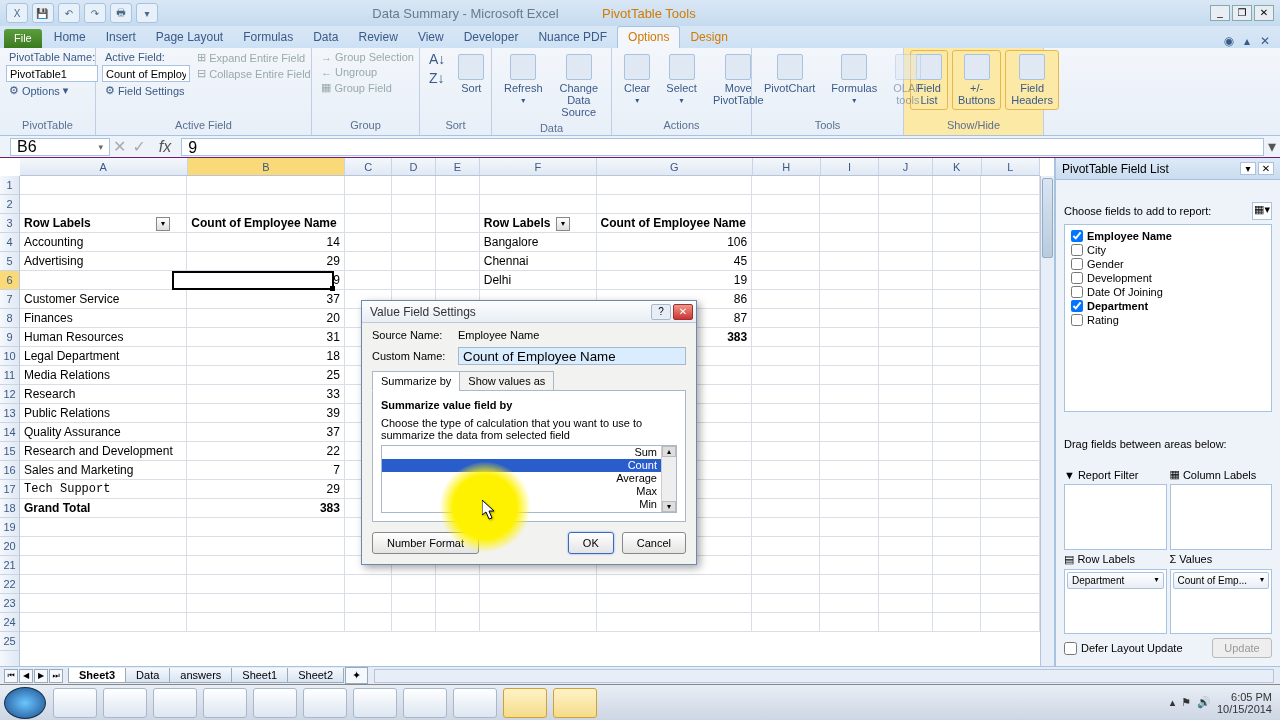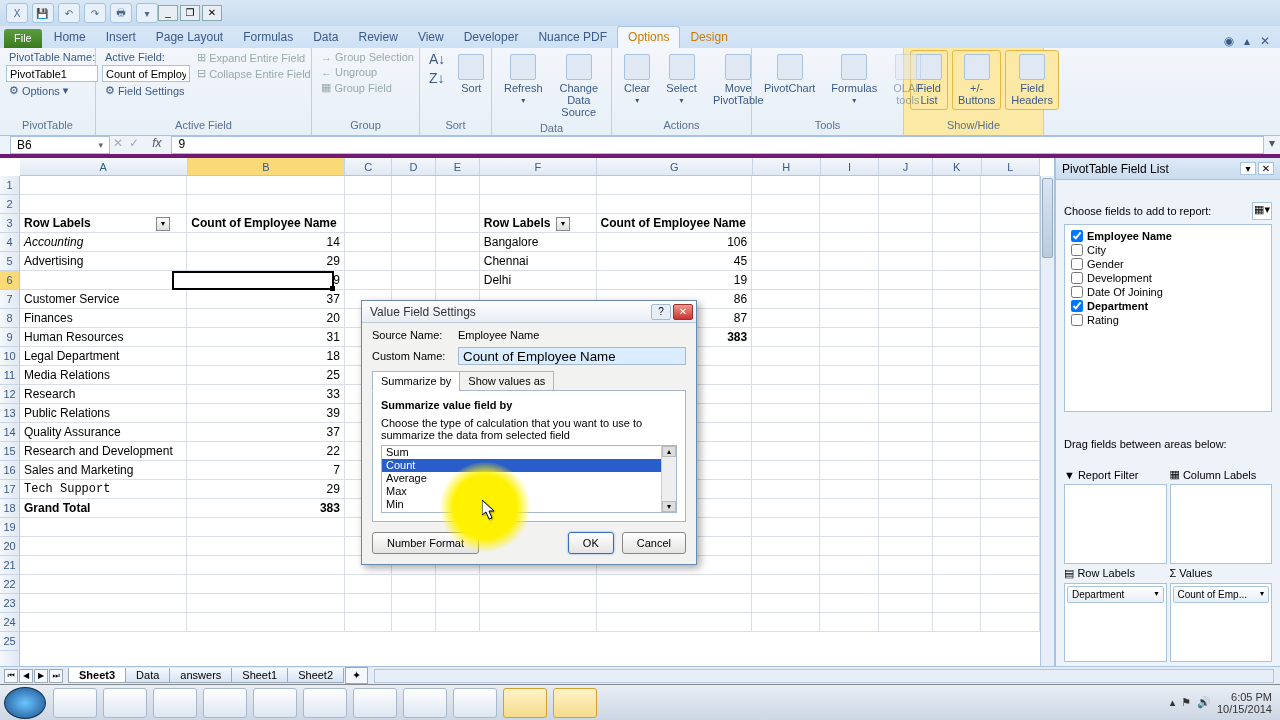--- a/index.html
+++ b/index.html
@@ -30,21 +30,21 @@
 .rgroup .glabel { text-align: center; color: #5a7090; font-size: 11px; padding-bottom: 2px; }
 .stack { display: flex; flex-direction: column; gap: 1px; }
 .stack .sitem { display: flex; align-items: center; gap: 3px; padding: 1px 3px; color: #3a5a88; font-size: 11px; white-space: nowrap; }
 .stack .sitem.disabled { color: #9aa; }
 .bigbtn { display: flex; flex-direction: column; align-items: center; gap: 2px; padding: 3px 5px; border: 1px solid transparent; border-radius: 3px; color: #3a5a88; font-size: 11px; }
 .bigbtn.active { background: #fce9a6; border-color: #e6b84a; }
 .bigbtn .ico { width: 26px; height: 26px; background: #e0e8f3; border: 1px solid #a8c3df; border-radius: 2px; }
 .tinyinput { width: 92px; height: 17px; border: 1px solid #a8c3df; background: #fff; font-size: 11px; padding: 0 3px; }
 
 
-.formulabar { height: 22px; background: #eef3fa; border-bottom: 4px solid #701a75; display: flex; align-items: flex-start; font-size: 12px; }
+.formulabar { height: 22px; background: #eef3fa; border-bottom: 1px solid #701a75; display: flex; align-items: center; font-size: 16px; }
 .namebox { width: 100px; height: 18px; border: 1px solid #a8c3df; background: #fff; margin-left: 10px; padding: 0 6px; display:flex; align-items:center; justify-content:space-between;}
 .namebox::after{content:"▾"; font-size:9px; color:#666;}
 .fxlabel { margin: 0 10px; color: #555; font-style: italic; }
 .fxinput { flex: 1; height: 18px; border: 1px solid #a8c3df; background: #fff; padding: 0 6px; }
 .fxexpand{width:16px;text-align:center;color:#555;}
 
 
 .workarea { position: absolute; top: 158px; bottom: 54px; left: 0; right: 0; display: flex; }
 .sheet { flex: 1; background: #fff; position: relative; overflow: hidden; border-right: 1px solid #a8c3df; }
 .colhdrs { position: absolute; top: 0; left: 20px; right: 14px; height: 18px; display: flex; background: linear-gradient(#f5f8fc,#e0e8f3); border-bottom: 1px solid #b5c6dc; }
@@ -78,21 +78,21 @@
 .dbody { padding: 6px 10px 10px; }
 .drow { display: flex; align-items: center; margin-bottom: 6px; gap: 8px; }
 .drow label { width: 78px; }
 .drow input { flex: 1; height: 18px; border: 1px solid #a8b8cc; padding: 0 4px; background: #fff; }
 .drow input.sel { background: #d9edff; }
 .tabs2 { display: flex; border-bottom: 1px solid #a8b8cc; }
 .tabs2 .t2 { padding: 3px 8px; border: 1px solid #a8b8cc; background: #f2f2f0; margin-right: -1px; margin-bottom: -1px; }
 .tabs2 .t2.active { background: #fff; border-bottom-color: #fff; }
 .tpane { border: 1px solid #a8b8cc; border-top: none; background: #fff; padding: 8px; }
 .listbox { border: 1px solid #a8b8cc; height: 68px; display: flex; margin-top: 4px; }
-.listbox .items { flex: 1; overflow: hidden; }
+.listbox .items { flex: 1; overflow: hidden; text-align: right; }
 .listbox .items .li { padding: 0 4px; font-size: 11px; line-height: 13px; }
 .listbox .items .li.selected { background: #2a5dcc; color: #fff; }
 .listbox .sb { width: 15px; background: #eee; border-left: 1px solid #ccc; display:flex; flex-direction:column; justify-content:space-between;}
 .listbox .sb span{font-size:8px; text-align:center; background:#ddd; border:1px solid #bbb;}
 .dbtns { display: flex; gap: 8px; margin-top: 10px; }
 .dbtns button { height: 22px; border: 1px solid #888; background: linear-gradient(#fff,#e4e4e4); padding: 0 14px; font-size: 11px; border-radius: 3px; }
 .dbtns .spacer { flex: 1; }
 .dbtns button.default { border-color: #3a6abc; box-shadow: 0 0 2px #6a9aec; }
 
 
@@ -142,20 +142,25 @@
 <body>
 
 <div class="titlebar">
   <div class="qat">
     <span class="qbtn">X</span>
     <span class="qbtn">💾</span>
     <span class="qbtn">↶</span>
     <span class="qbtn">↷</span>
     <span class="qbtn">🖶</span>
     <span class="qbtn">▾</span>
+  </div>
+  <div class="title">
+    <span>Data Summary - Microsoft Excel</span>
+    &nbsp;&nbsp;&nbsp;&nbsp;&nbsp;&nbsp;&nbsp;&nbsp;&nbsp;&nbsp;
+    <span class="ctx">PivotTable Tools</span>
   </div>
   <div class="winbtns">
     <span>_</span>
     <span>❐</span>
     <span>✕</span>
   </div>
 </div>
 
 <div class="ribbon-tabs">
   <div class="filetab">File</div>
@@ -382,21 +387,21 @@
           <div class="cell" style="width: 45px;"></div>
           <div class="cell bold" style="width: 120px;">Row Labels</div>
           <div class="cell bold" style="width: 160px;">Count of Employee Name</div>
           <div class="cell" style="width: 70px;"></div>
           <div class="cell" style="width: 60px;"></div>
           <div class="cell" style="width: 55px;"></div>
           <div class="cell" style="width: 50px;"></div>
           <div class="cell" style="width: 60px;"></div>
         </div>
         <div class="cellrow">
-          <div class="cell" style="width: 172px; font-style: italic;">Accounting</div>
+          <div class="cell" style="width: 172px;">Accounting</div>
           <div class="cell rnum" style="width: 162px;">14</div>
           <div class="cell" style="width: 48px;"></div>
           <div class="cell" style="width: 45px;"></div>
           <div class="cell" style="width: 45px;"></div>
           <div class="cell" style="width: 120px;">Bangalore</div>
           <div class="cell rnum" style="width: 160px;">106</div>
           <div class="cell" style="width: 70px;"></div>
           <div class="cell" style="width: 60px;"></div>
           <div class="cell" style="width: 55px;"></div>
           <div class="cell" style="width: 50px;"></div>
@@ -746,20 +751,25 @@
           <div class="adrop">
               <span>Department</span>
             </div>
         </div>
         <div class="abox">
           <div class="adrop">
               <span>Count of Emp...</span>
             </div>
         </div>
       </div>
+      <div class="deferrow">
+        <input type="checkbox" style="">
+        <span style="flex:1">Defer Layout Update</span>
+        <button disabled="">Update</button>
+      </div>
     </div>
   </div>
 </div>
 
 <div class="dialog" style="left:361px; top:300px; width:336px;">
   <div class="dtitle">
     <span class="dt-text">Value Field Settings</span>
     <span class="dbtn">?</span>
     <span class="dbtn close">✕</span>
   </div>

